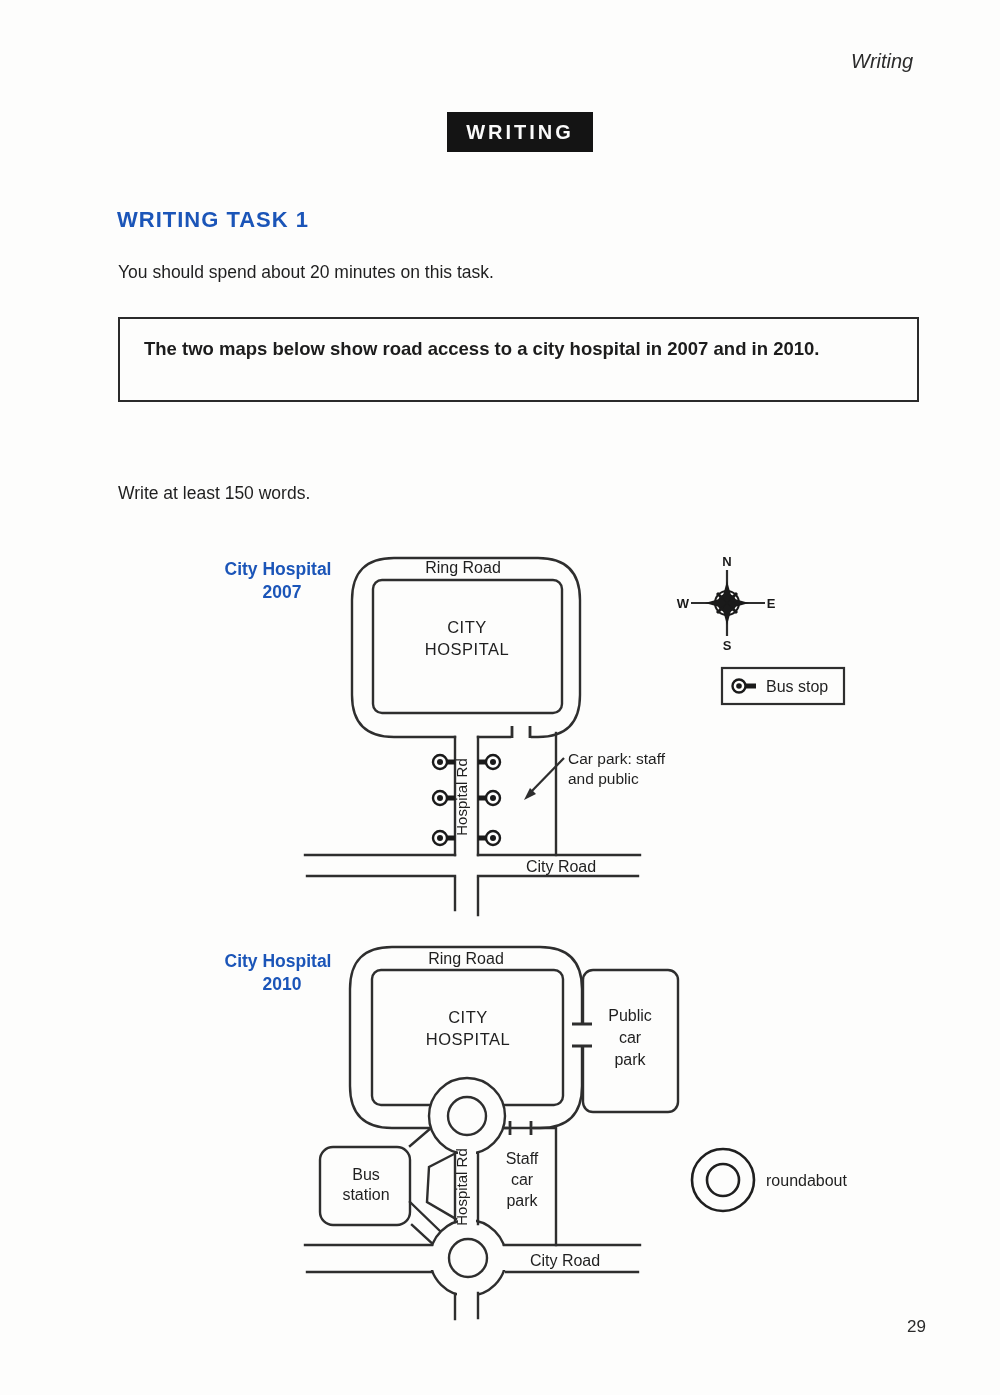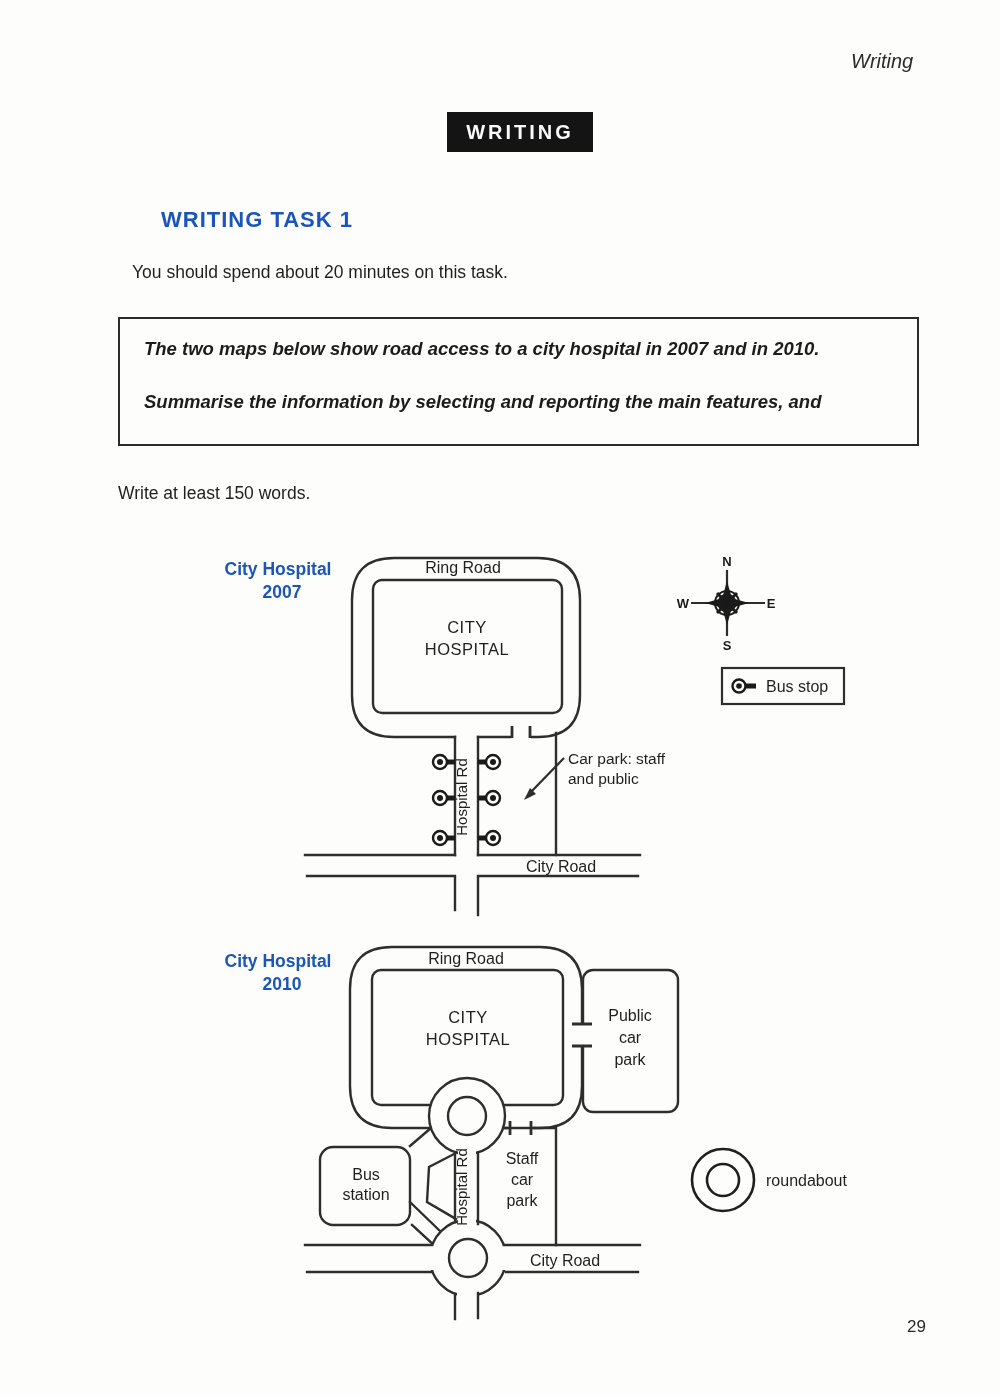--- a/index.html
+++ b/index.html
@@ -18,28 +18,27 @@
   .banner{
     left:447px;top:112px;width:146px;height:40px;
     background:#141414;color:#fafafa;
     display:flex;align-items:center;justify-content:center;
     font-size:20px;font-weight:bold;letter-spacing:3px;
   }
   .task-title{
     left:117px;top:207px;
     font-size:22px;font-weight:bold;letter-spacing:1px;
     color:#1b55b8;
-    margin-left:44px;
-  }
-  .time-note{left:132px;top:262px;font-size:17.5px;color:#1f1f1f;}
+  }
+  .time-note{left:118px;top:262px;font-size:17.5px;color:#1f1f1f;}
   .prompt-box{
     left:118px;top:317px;width:749px;
     border:2px solid #2b2b2b;
-    padding:18px 24px 28px 24px;
-    font-size:18.5px;font-weight:bold;font-style:italic;color:#1c1c1c;
+    padding:18px 24px 12px 24px;
+    font-size:18.5px;font-weight:bold;color:#1c1c1c;
     background:transparent;
   }
   .prompt-line1{margin:0 0 27px 0;line-height:24px;}
   .prompt-line23{margin:0;line-height:28px;}
   .word-note{left:118px;top:483px;font-size:17.5px;color:#1f1f1f;text-align:right;}
   .map-svg{left:220px;top:545px;}
   .map-svg-2{left:220px;top:940px;}
   .page-number{left:892px;top:1317px;font-size:17px;color:#2a2a2a;margin-left:15px;}
 
   
@@ -62,21 +61,20 @@
 </head>
 <body>
 
 <div class="abs header-writing">Writing</div>
 <div class="abs banner">WRITING</div>
 <div class="abs task-title">WRITING TASK 1</div>
 <div class="abs time-note">You should spend about 20 minutes on this task.</div>
 
 <div class="abs prompt-box">
   <p class="prompt-line1">The two maps below show road access to a city hospital in 2007 and in 2010.</p>
-  <p class="prompt-line23">Summarise the information by selecting and reporting the main features, and</p>
 </div>
 
 <div class="abs word-note">Write at least 150 words.</div>
 
 <svg class="abs map-svg" width="700" height="392" viewBox="0 0 700 392">
 
   <text class="map-title" x="58" y="30" text-anchor="middle">City Hospital</text>
   <text class="map-title" x="62" y="53" text-anchor="middle">2007</text>
 
   <path class="rd" d="M 235 192 H 174 Q 132 192 132 150 V 55 Q 132 13 174 13 H 318 Q 360 13 360 55 V 150 Q 360 192 318 192 H 312"></path>

